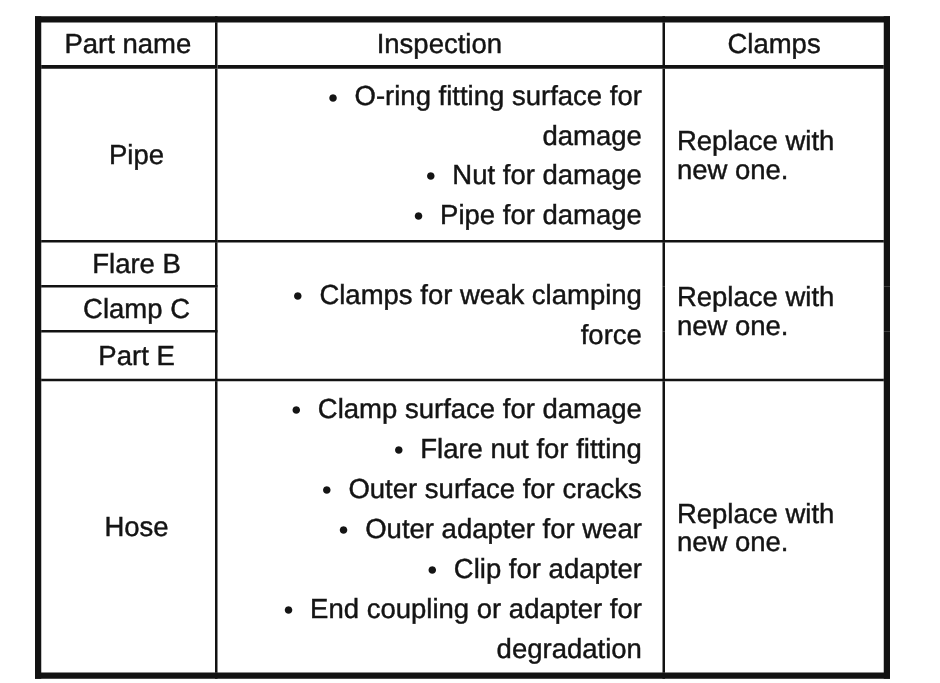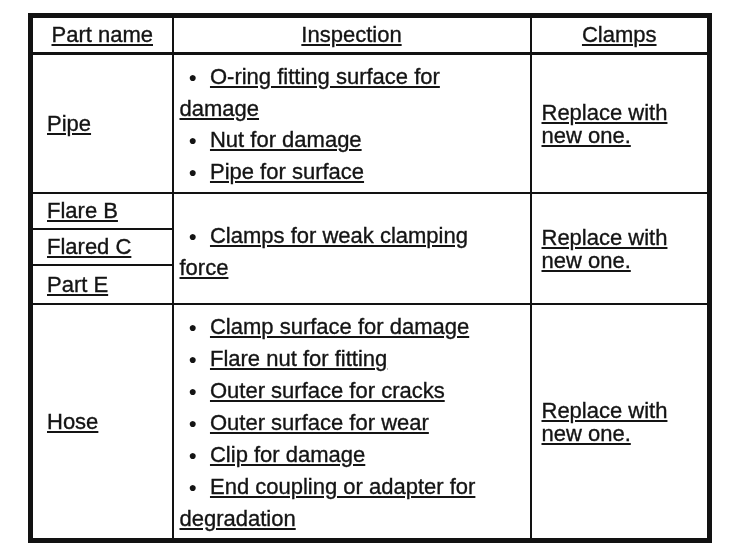--- a/index.html
+++ b/index.html
@@ -31,50 +31,49 @@
     table-layout: fixed;
     background: #ffffff;
     border: 5px solid #121212;
     font-size: 22px;
   }
   .spec-table th,
   .spec-table td {
     border: 2px solid #121212;
     padding: 0;
     background: #ffffff;
-    text-decoration: underline;
   }
   tr.r-header   { height: 38px; }
   tr.r-pipe     { height: 126px; }
   tr.r-clamp    { height: 36px; }
   tr.r-clamp-last { height: 39px; }
   tr.r-hose     { height: 217px; }
 
   .spec-table th {
     border-bottom-width: 3px;
     font-weight: normal;
     text-align: center;
     vertical-align: middle;
   }
   td.part-cell {
     padding-left: 14px;
-    text-align: left;
+    text-align: center;
     vertical-align: middle;
   }
   td.inspection-cell {
     vertical-align: top;
     padding: 6px 16px 4px 6px;
     line-height: 31px;
   }
   td.inspection-cell.v-middle {
     vertical-align: middle;
     padding-top: 6px;
     padding-bottom: 0;
   }
-  .bullet-item { display: block; }
+  .bullet-item { display: block; text-align: right; }
   .bullet {
     display: inline-block;
     font-size: 14px;
     vertical-align: 2px;
     margin-left: 9px;
     margin-right: 13px;
     -webkit-text-stroke: 0;
   }
   td.remedy-cell {
     vertical-align: middle;
@@ -99,46 +98,46 @@
         <th>Clamps</th>
       </tr>
     </thead>
     <tbody>
 
       <tr class="r-pipe">
         <td class="part-cell">Pipe</td>
         <td class="inspection-cell">
           <span class="bullet-item"><span class="bullet">●</span><span>O-ring fitting surface for damage</span></span>
           <span class="bullet-item"><span class="bullet">●</span><span>Nut for damage</span></span>
-          <span class="bullet-item"><span class="bullet">●</span><span>Pipe for surface</span></span>
+          <span class="bullet-item"><span class="bullet">●</span><span>Pipe for damage</span></span>
         </td>
         <td class="remedy-cell">Replace with new one.</td>
       </tr>
 
       <tr class="r-clamp">
         <td class="part-cell">Flare B</td>
         <td class="inspection-cell v-middle" rowspan="3">
           <span class="bullet-item"><span class="bullet">●</span><span>Clamps for weak clamping force</span></span>
         </td>
         <td class="remedy-cell" rowspan="3">Replace with new one.</td>
       </tr>
       <tr class="r-clamp">
-        <td class="part-cell">Flared C</td>
+        <td class="part-cell">Clamp C</td>
       </tr>
       <tr class="r-clamp-last">
         <td class="part-cell">Part E</td>
       </tr>
 
       <tr class="r-hose">
         <td class="part-cell">Hose</td>
         <td class="inspection-cell">
           <span class="bullet-item"><span class="bullet">●</span><span>Clamp surface for damage</span></span>
           <span class="bullet-item"><span class="bullet">●</span><span>Flare nut for fitting</span></span>
           <span class="bullet-item"><span class="bullet">●</span><span>Outer surface for cracks</span></span>
-          <span class="bullet-item"><span class="bullet">●</span><span>Outer surface for wear</span></span>
-          <span class="bullet-item"><span class="bullet">●</span><span>Clip for damage</span></span>
+          <span class="bullet-item"><span class="bullet">●</span><span>Outer adapter for wear</span></span>
+          <span class="bullet-item"><span class="bullet">●</span><span>Clip for adapter</span></span>
           <span class="bullet-item"><span class="bullet">●</span><span>End coupling or adapter for degradation</span></span>
         </td>
         <td class="remedy-cell">Replace with new one.</td>
       </tr>
     </tbody>
   </table>
 </div>
 
 </body></html>

